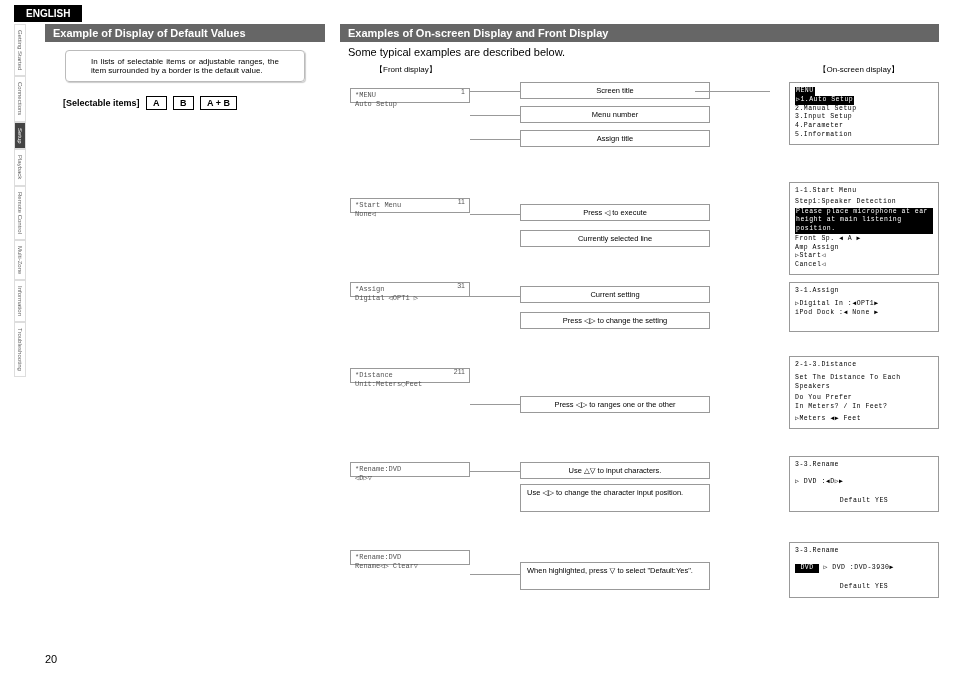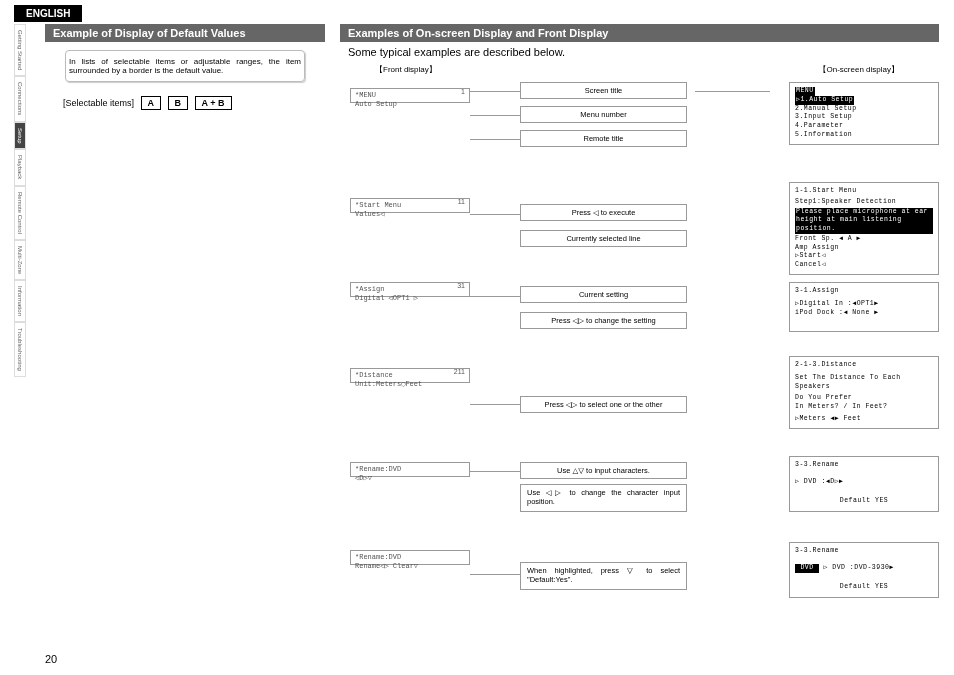--- a/index.html
+++ b/index.html
@@ -11,37 +11,37 @@
   .side-nav-item { writing-mode: vertical-lr; text-orientation: mixed; font-size: 6px; color: #666; text-align: center; padding: 5px 2px; border: 1px solid #ddd; display: block; }
   .side-nav-item.active { background: #444; color: #fff; }
   
   .page { position: absolute; left: 45px; top: 24px; right: 15px; bottom: 10px; }
   
   .section-header { background: #666; color: #fff; font-weight: bold; font-size: 11px; padding: 3px 8px; }
   
   .left-col { position: absolute; left: 0; top: 0; width: 280px; }
   .right-col { position: absolute; left: 295px; top: 0; right: 0; }
   
-  .note-box { border: 1px solid #bbb; border-radius: 4px; padding: 6px 3px; font-size: 8px; text-align: justify; margin: 8px 20px; box-shadow: 1px 1px 1px #ccc; }
+  .note-box { border: 1px solid #bbb; border-radius: 4px; padding: 6px 25px; font-size: 8px; text-align: justify; margin: 8px 20px; box-shadow: 1px 1px 1px #ccc; }
   
   .sel-row { margin: 14px 18px; font-size: 9px; }
-  .sel-label { font-weight: normal; margin-top: 11px; }
+  .sel-label { font-weight: bold; margin-top: 11px; }
   .sel-box { display: inline-block; border: 1px solid #000; padding: 1px 6px; margin-left: 4px; font-weight: bold; }
   
   .intro { font-size: 11px; margin: 4px 0 6px 8px; }
   
   .diagram { position: relative; height: 580px; }
   
   .fd-label { position: absolute; font-size: 8px; }
   .osd-label { position: absolute; font-size: 8px; }
   
   .front-box { position: absolute; width: 120px; height: 15px; border: 1px solid #999; font-family: "Courier New", monospace; font-size: 7px; padding: 2px 4px; line-height: 1.3; color: #555; }
   .front-box .num { position: absolute; top: -2px; right: 4px; font-family: Arial; }
   
-  .mid-box { position: absolute; border: 1px solid #999; font-size: 7.5px; padding: 3px 6px; background: #fff; width: 167px; text-align: center; }
+  .mid-box { position: absolute; border: 1px solid #999; font-size: 7.5px; padding: 3px 6px; background: #fff; width: 190px; text-align: center; }
   
   .osd-panel { position: absolute; width: 150px; border: 1px solid #999; font-family: "Courier New", monospace; font-size: 6.5px; padding: 4px 5px; background: #fff; line-height: 1.35; letter-spacing: 0.5px; }
   .osd-panel .inv { background: #000; color: #fff; padding: 0 1px; display: inline-block; }
   
   .page-num { position: absolute; bottom: 0; left: 0; font-size: 11px; }
   
   .connector { position: absolute; background: #999; }
 </style>
 </head>
 <body>
@@ -81,21 +81,21 @@
       <span class="osd-label" style="right:40px;top:0">【On-screen display】</span>
 
       <div class="front-box" style="top:24px;left:10px">
         <span class="num">1</span>
         <div>*MENU</div>
           <div>Auto Setup</div>
       </div>
       <div class="front-box" style="top:134px;left:10px">
         <span class="num">11</span>
         <div>*Start Menu</div>
-          <div>Values◁</div>
+          <div>None◁</div>
       </div>
       <div class="front-box" style="top:218px;left:10px">
         <span class="num">31</span>
         <div>*Assign</div>
           <div>Digital ◁OPT1 ▷</div>
       </div>
       <div class="front-box" style="top:304px;left:10px">
         <span class="num">211</span>
         <div>*Distance</div>
           <div>Unit:Meters◯Feet</div>
@@ -104,26 +104,26 @@
         <div>*Rename:DVD</div>
           <div>◁D▷▽</div>
       </div>
       <div class="front-box" style="top:486px;left:10px">
         <div>*Rename:DVD</div>
           <div>Rename◁▷ Clear▽</div>
       </div>
 
       <div class="mid-box" style="top:18px;left:180px">Screen title</div>
       <div class="mid-box" style="top:42px;left:180px">Menu number</div>
-      <div class="mid-box" style="top:66px;left:180px">Remote title</div>
+      <div class="mid-box" style="top:66px;left:180px">Assign title</div>
       <div class="mid-box" style="top:140px;left:180px">Press ◁ to execute</div>
       <div class="mid-box" style="top:166px;left:180px">Currently selected line</div>
       <div class="mid-box" style="top:248px;left:180px">Press ◁▷ to change the setting</div>
       <div class="mid-box" style="top:222px;left:180px">Current setting</div>
-      <div class="mid-box" style="top:332px;left:180px">Press ◁▷ to select one or the other</div>
+      <div class="mid-box" style="top:332px;left:180px">Press ◁▷ to ranges one or the other</div>
       <div class="mid-box" style="top:398px;left:180px">Use △▽ to input characters.</div>
       <div class="mid-box" style="top:420px;left:180px;text-align:justify;height:28px">Use ◁▷ to change the character input position.</div>
       <div class="mid-box" style="top:498px;left:180px;text-align:justify;height:28px">When highlighted, press ▽ to select "Default:Yes".</div>
 
       <div class="osd-panel" style="top:18px;right:0">
         <div><span class="inv">MENU</span></div>
         <div><span class="inv">▷1.Auto Setup</span></div>
         <div>  2.Manual Setup</div>
         <div>  3.Input Setup</div>
         <div>  4.Parameter</div>

